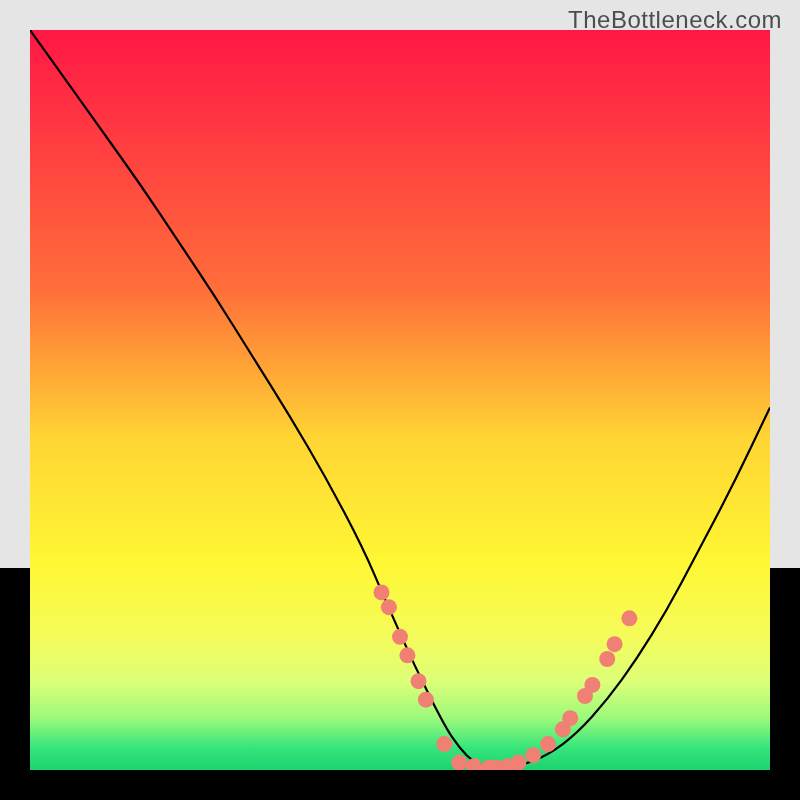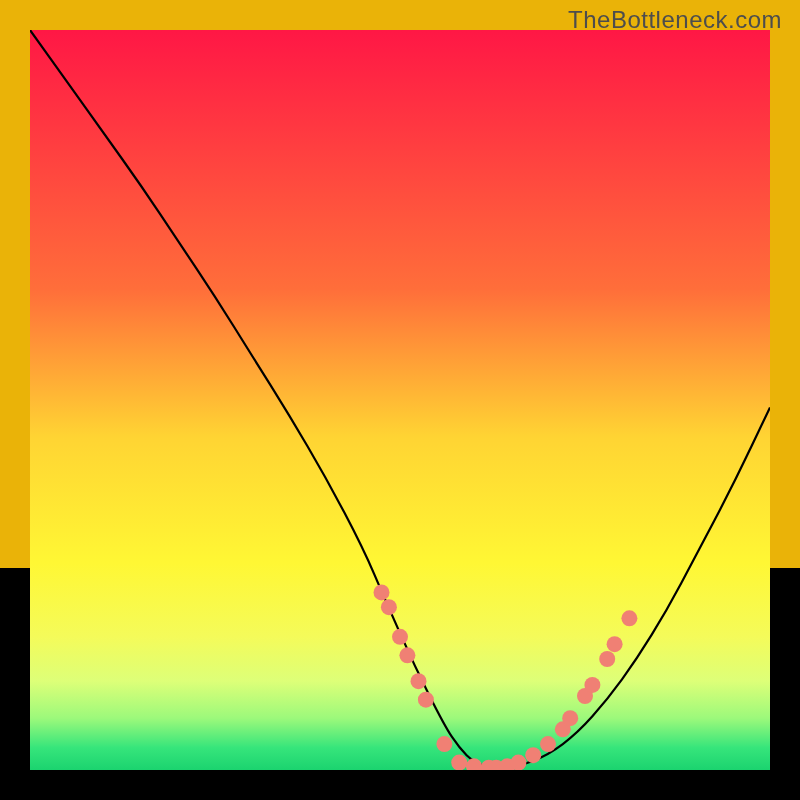--- a/index.html
+++ b/index.html
@@ -1,21 +1,21 @@
 <!DOCTYPE html>
 <html><head>
 <meta charset="utf-8">
 <style>
   * { margin: 0; padding: 0; box-sizing: border-box; }
   html, body { width: 800px; height: 800px; overflow: hidden; background: #000; }
   .container {
     width: 800px;
     height: 568px;
     position: relative;
-    background: #eab308;
+    background: #e5e5e5;
   }
   .watermark {
     position: absolute;
     top: 6px;
     right: 18px;
     font-family: Arial, Helvetica, sans-serif;
     font-size: 24px;
     color: #4d4d4d;
     letter-spacing: 0.5px;
     z-index: 10;

